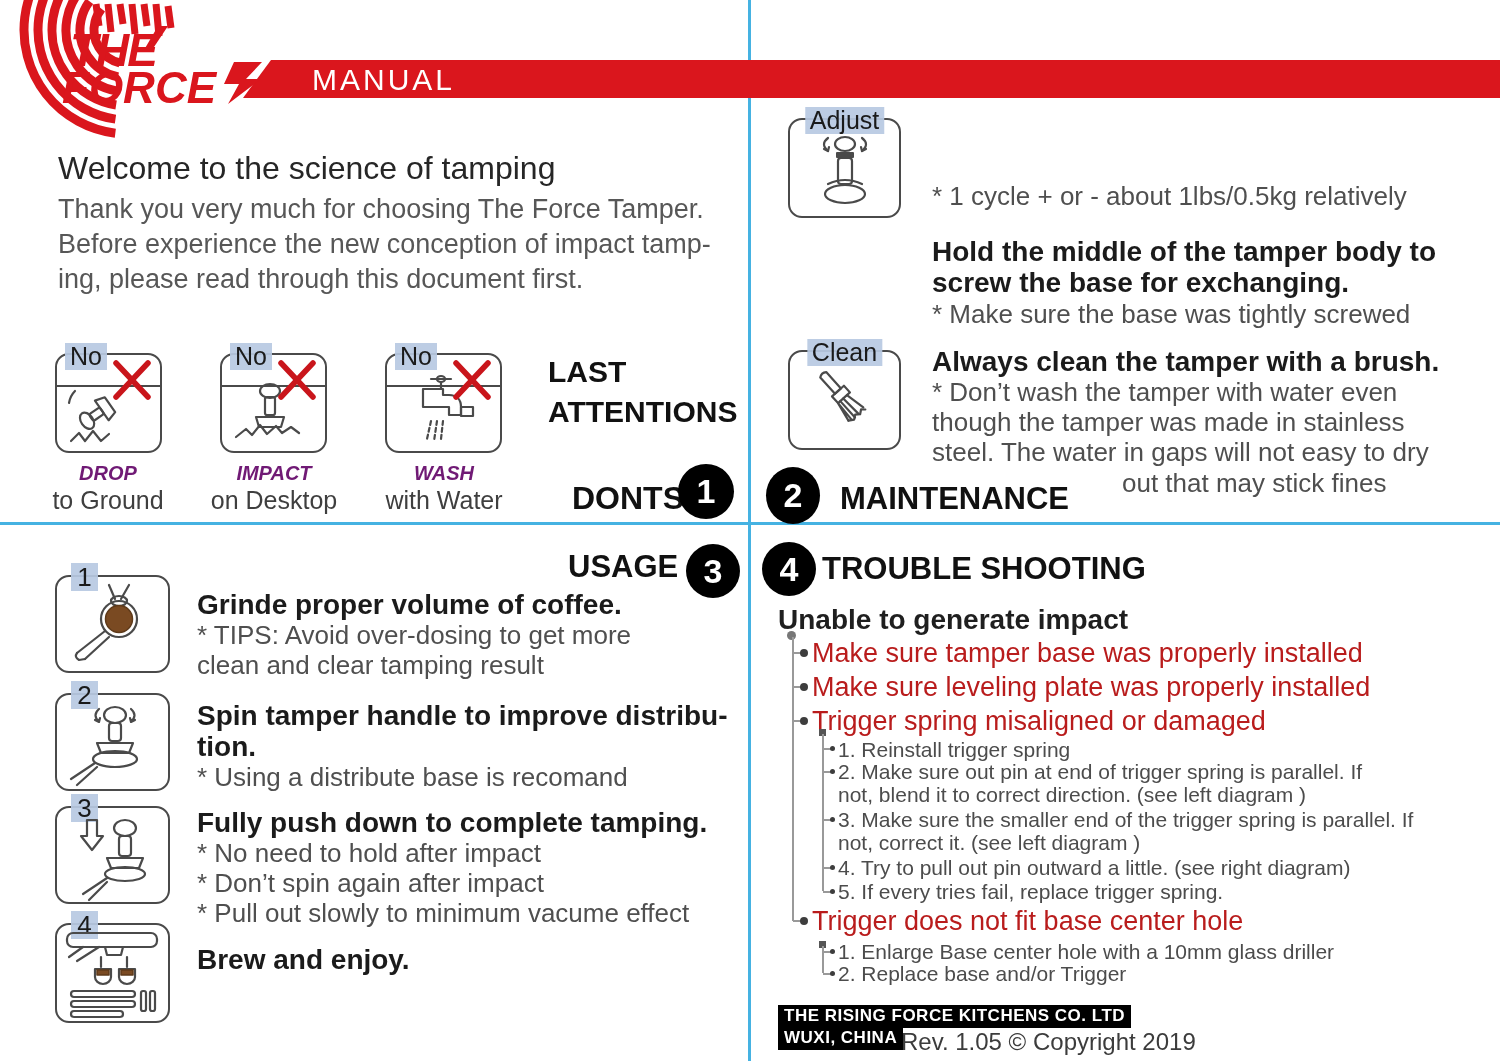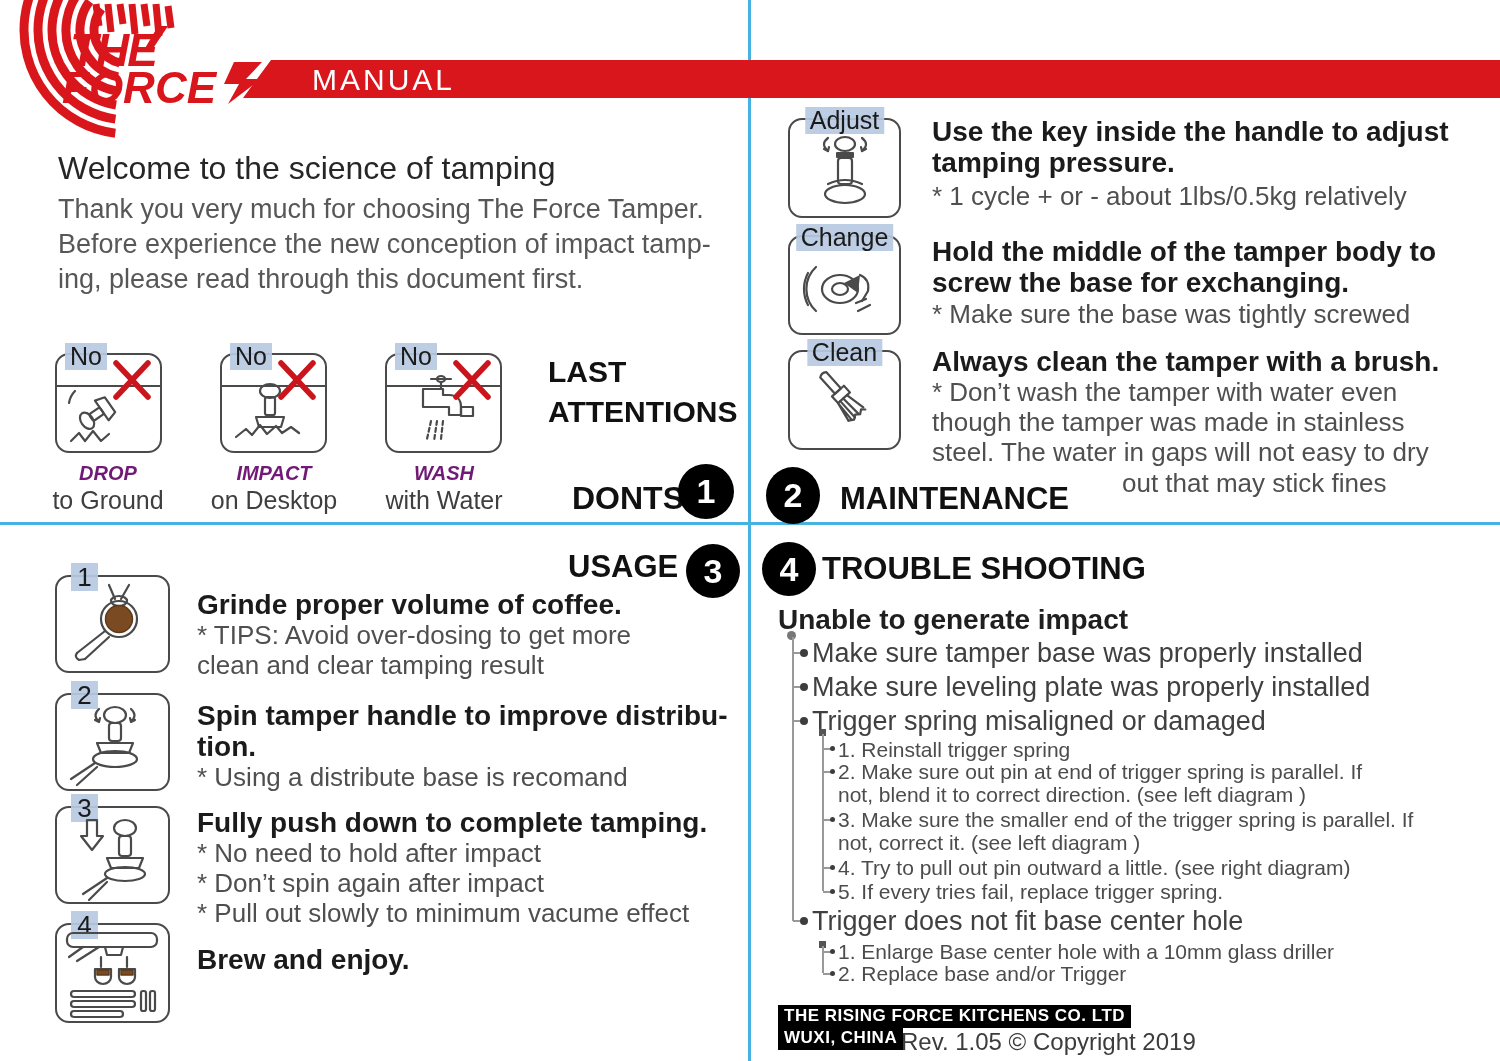--- a/index.html
+++ b/index.html
@@ -36,21 +36,21 @@
   .welcome { position:absolute; left:58px; top:150px; font-size:32px; font-weight:400; color:#262626; }
   .intro-p { position:absolute; left:58px; top:192px; font-size:27px; line-height:35px; color:#575757; }
 
   
   .cap { position:absolute; width:160px; text-align:center; }
   .cap-t { font-size:20px; font-weight:700; font-style:italic; color:#701a75; }
   .cap-s { font-size:25px; color:#3f3f3f; line-height:30px; }
 
   
   .t-problem { position:absolute; left:778px; top:604px; font-size:28px; font-weight:600; color:#1f1f1f; }
-  .l1 { position:absolute; left:812px; font-size:27px; color:#404040; }
+  .l1 { position:absolute; left:812px; font-size:27px; color:#b91c1c; }
   .l2 { position:absolute; left:838px; font-size:21px; color:#4c4c4c; line-height:23px; }
   .stem { position:absolute; width:2px; background:#999; }
   .tick { position:absolute; height:2px; background:#999; }
   .dot  { position:absolute; border-radius:50%; background:#3d3d3d; }
   .sq   { position:absolute; background:#555; }
 
   
   .fbar { position:absolute; background:#000; color:#fff; font-size:17px; font-weight:700; letter-spacing:.5px; padding:1px 6px 2px; }
   .frev { position:absolute; font-size:24px; color:#3c3c3c;text-align:center; }
 
@@ -179,36 +179,22 @@
       <rect x="46" y="20" width="18" height="6" class="fill-dark" rx="1"></rect>
       <rect x="48" y="26" width="14" height="26" rx="3"></rect>
       <path d="M35,62 a20,9 0 1 0 40,0 a20,9 0 1 0 -40,0"></path>
       <path d="M38,52 q17,-8 34,0"></path>
       <path d="M38,6 q-8,6 0,13"></path>
         <path d="M38,19 l-4,-2 m4,2 l1,-4"></path>
       <path d="M72,6 q8,6 0,13"></path>
         <path d="M72,19 l4,-2 m-4,2 l-1,-4"></path>
     </svg>
   </div>
-  <div class="title ml" style="left:932px;top:116px;">Use the key inside the handle to adjust
-tamping pressure.</div>
   <div class="note" style="left:932px;top:181px;">* 1 cycle + or - about 1lbs/0.5kg relatively</div>
 
-  <div class="box" style="left:788px;top:235px;width:113px;height:100px;">
-    <div class="tag" style="left:50%;transform:translateX(-50%);top:-13px;">Change</div>
-    <svg class="ic abs" style="left:0;top:8px" width="109" height="88" viewBox="0 0 109 88">
-      <path d="M26,22 a30,30 0 0 0 0,44"></path>
-      <path d="M18,28 a34,34 0 0 0 0,32"></path>
-      <ellipse cx="50" cy="44" rx="18" ry="14"></ellipse>
-      <ellipse cx="50" cy="44" rx="8" ry="6"></ellipse>
-      <polygon class="fill-dark" points="54,38 70,30 68,48"></polygon>
-      <path d="M70,30 q10,4 8,16 l-6,10"></path>
-      <path d="M66,58 l10,-4 m-8,12 l12,-6"></path>
-    </svg>
-  </div>
   <div class="title ml" style="left:932px;top:236px;">Hold the middle of the tamper body to
 screw the base for exchanging.</div>
   <div class="note" style="left:932px;top:299px;">* Make sure the base was tightly screwed</div>
 
   <div class="box" style="left:788px;top:350px;width:113px;height:100px;">
     <div class="tag" style="left:50%;transform:translateX(-50%);top:-13px;">Clean</div>
     <svg class="ic abs" style="left:0;top:8px" width="109" height="88" viewBox="0 0 109 88">
       <g transform="translate(56,40) rotate(-42)">
         <path d="M-4,-34 q4,-3 8,0 l0,22 h-8 z"></path>
         <rect x="-8" y="-12" width="16" height="9"></rect>

